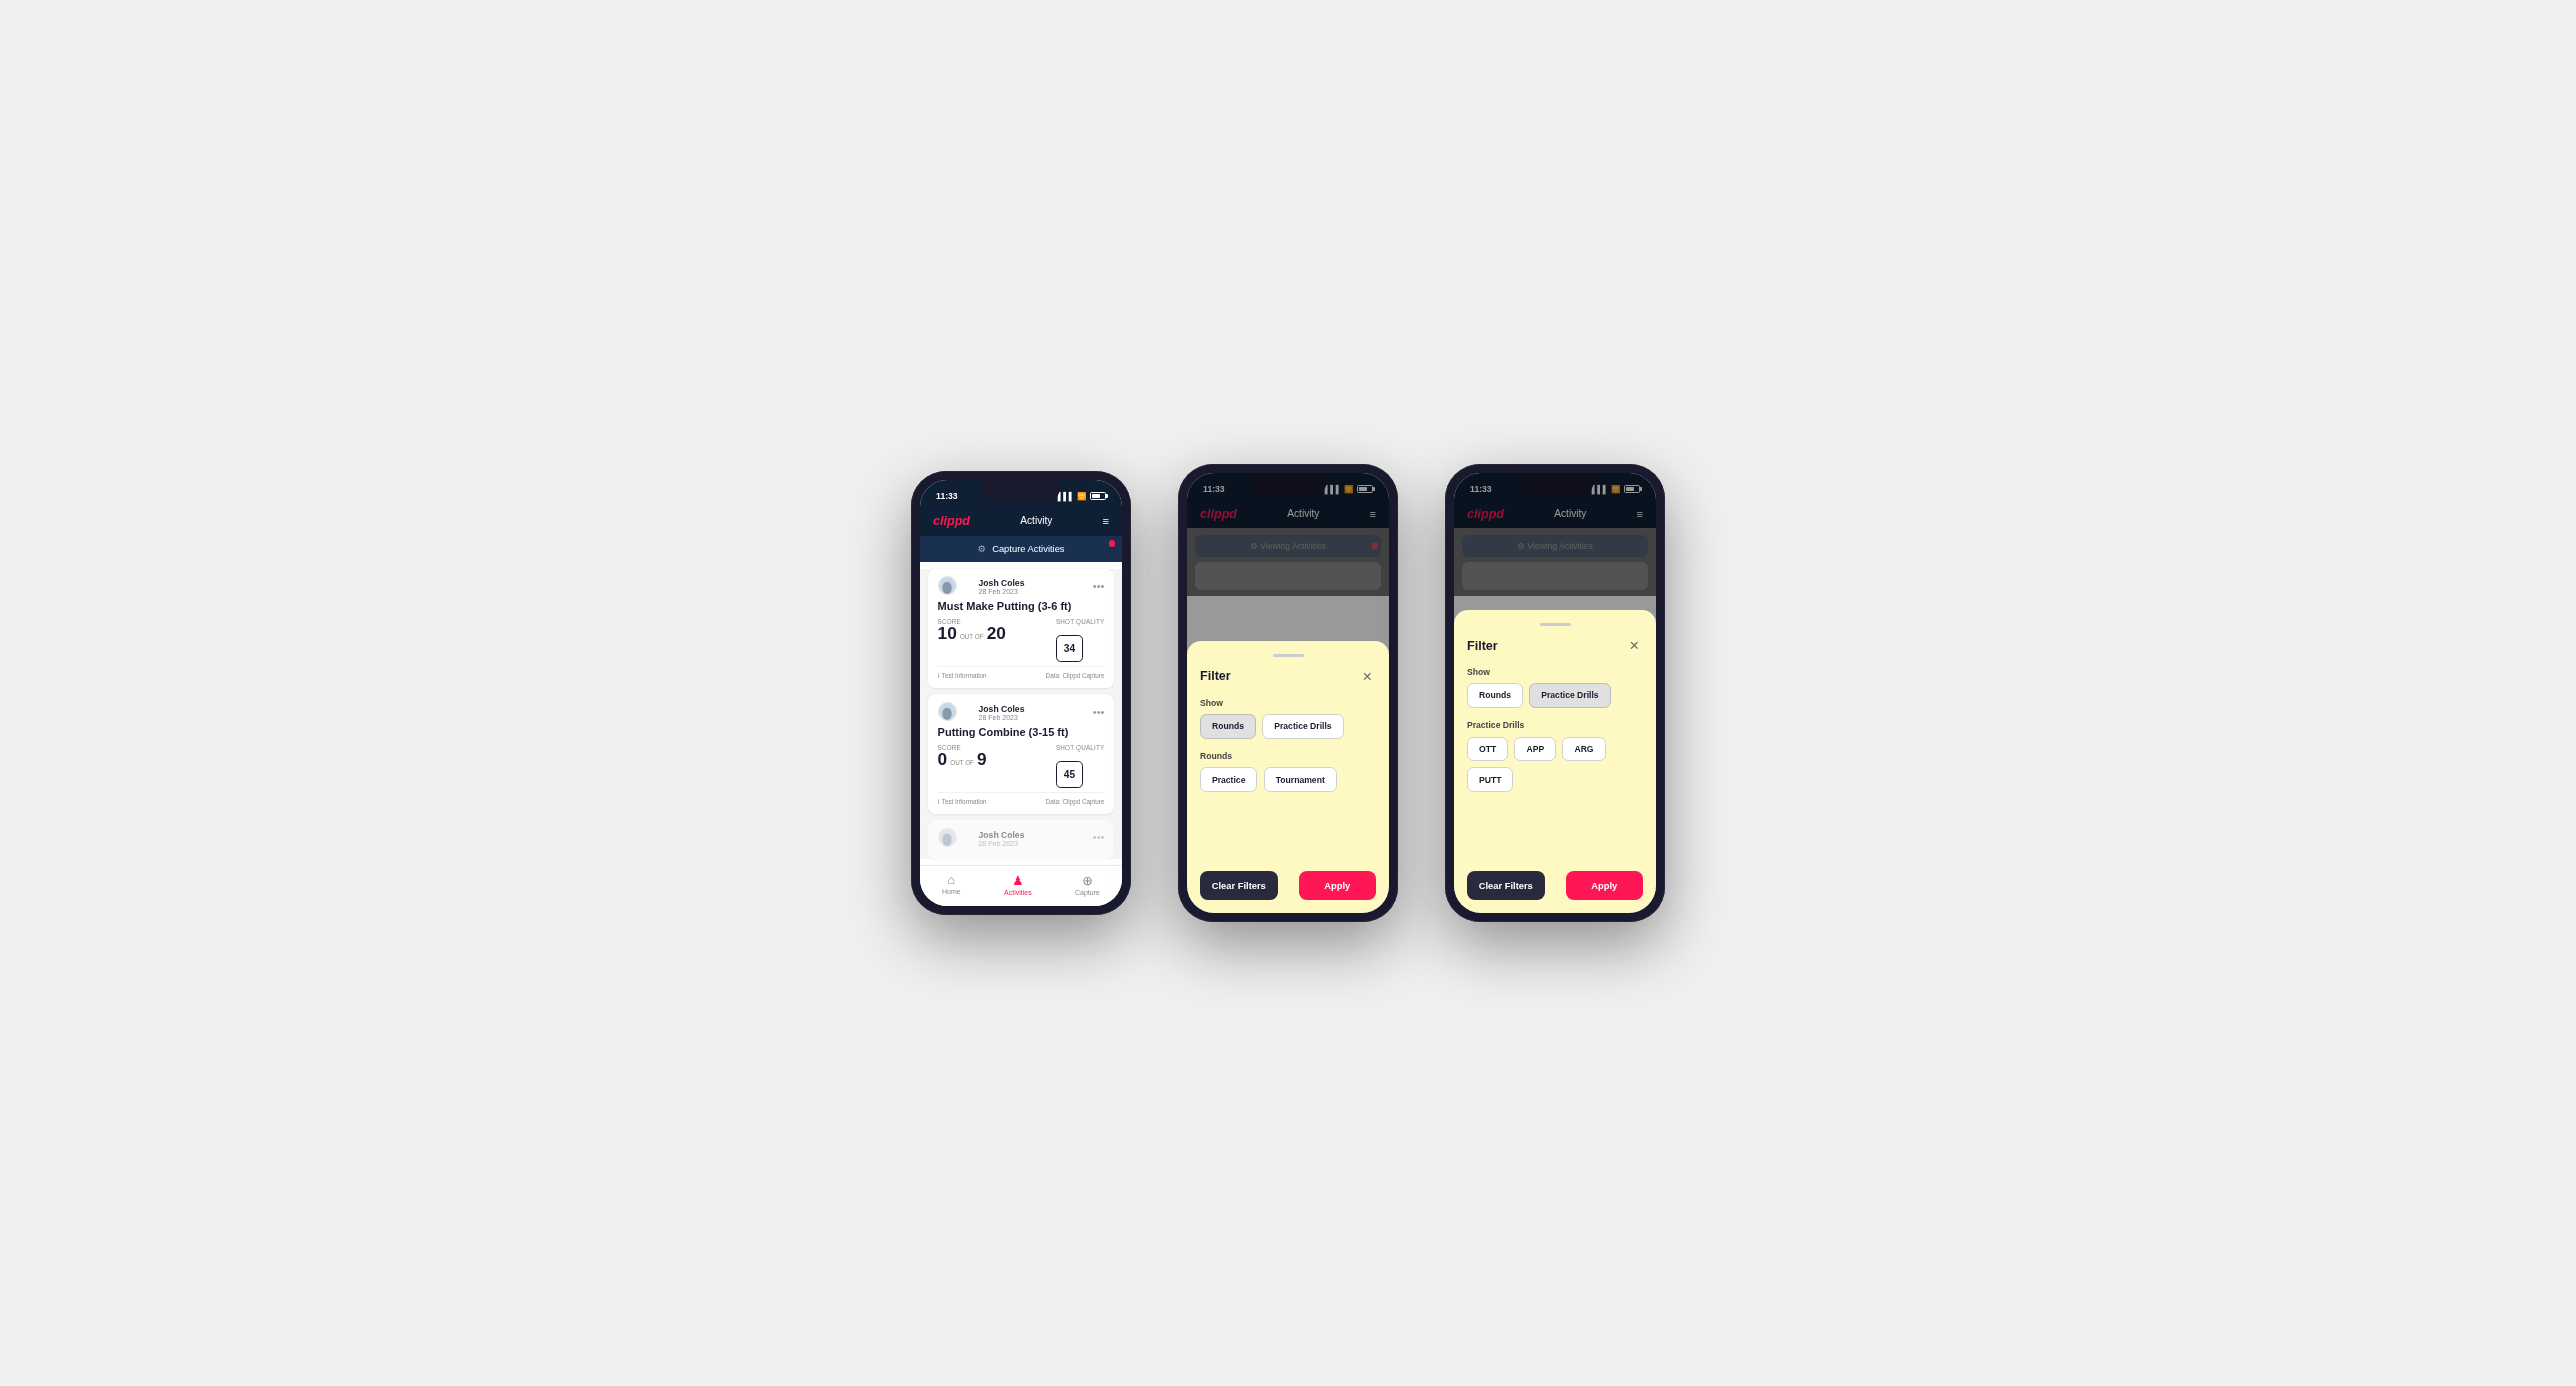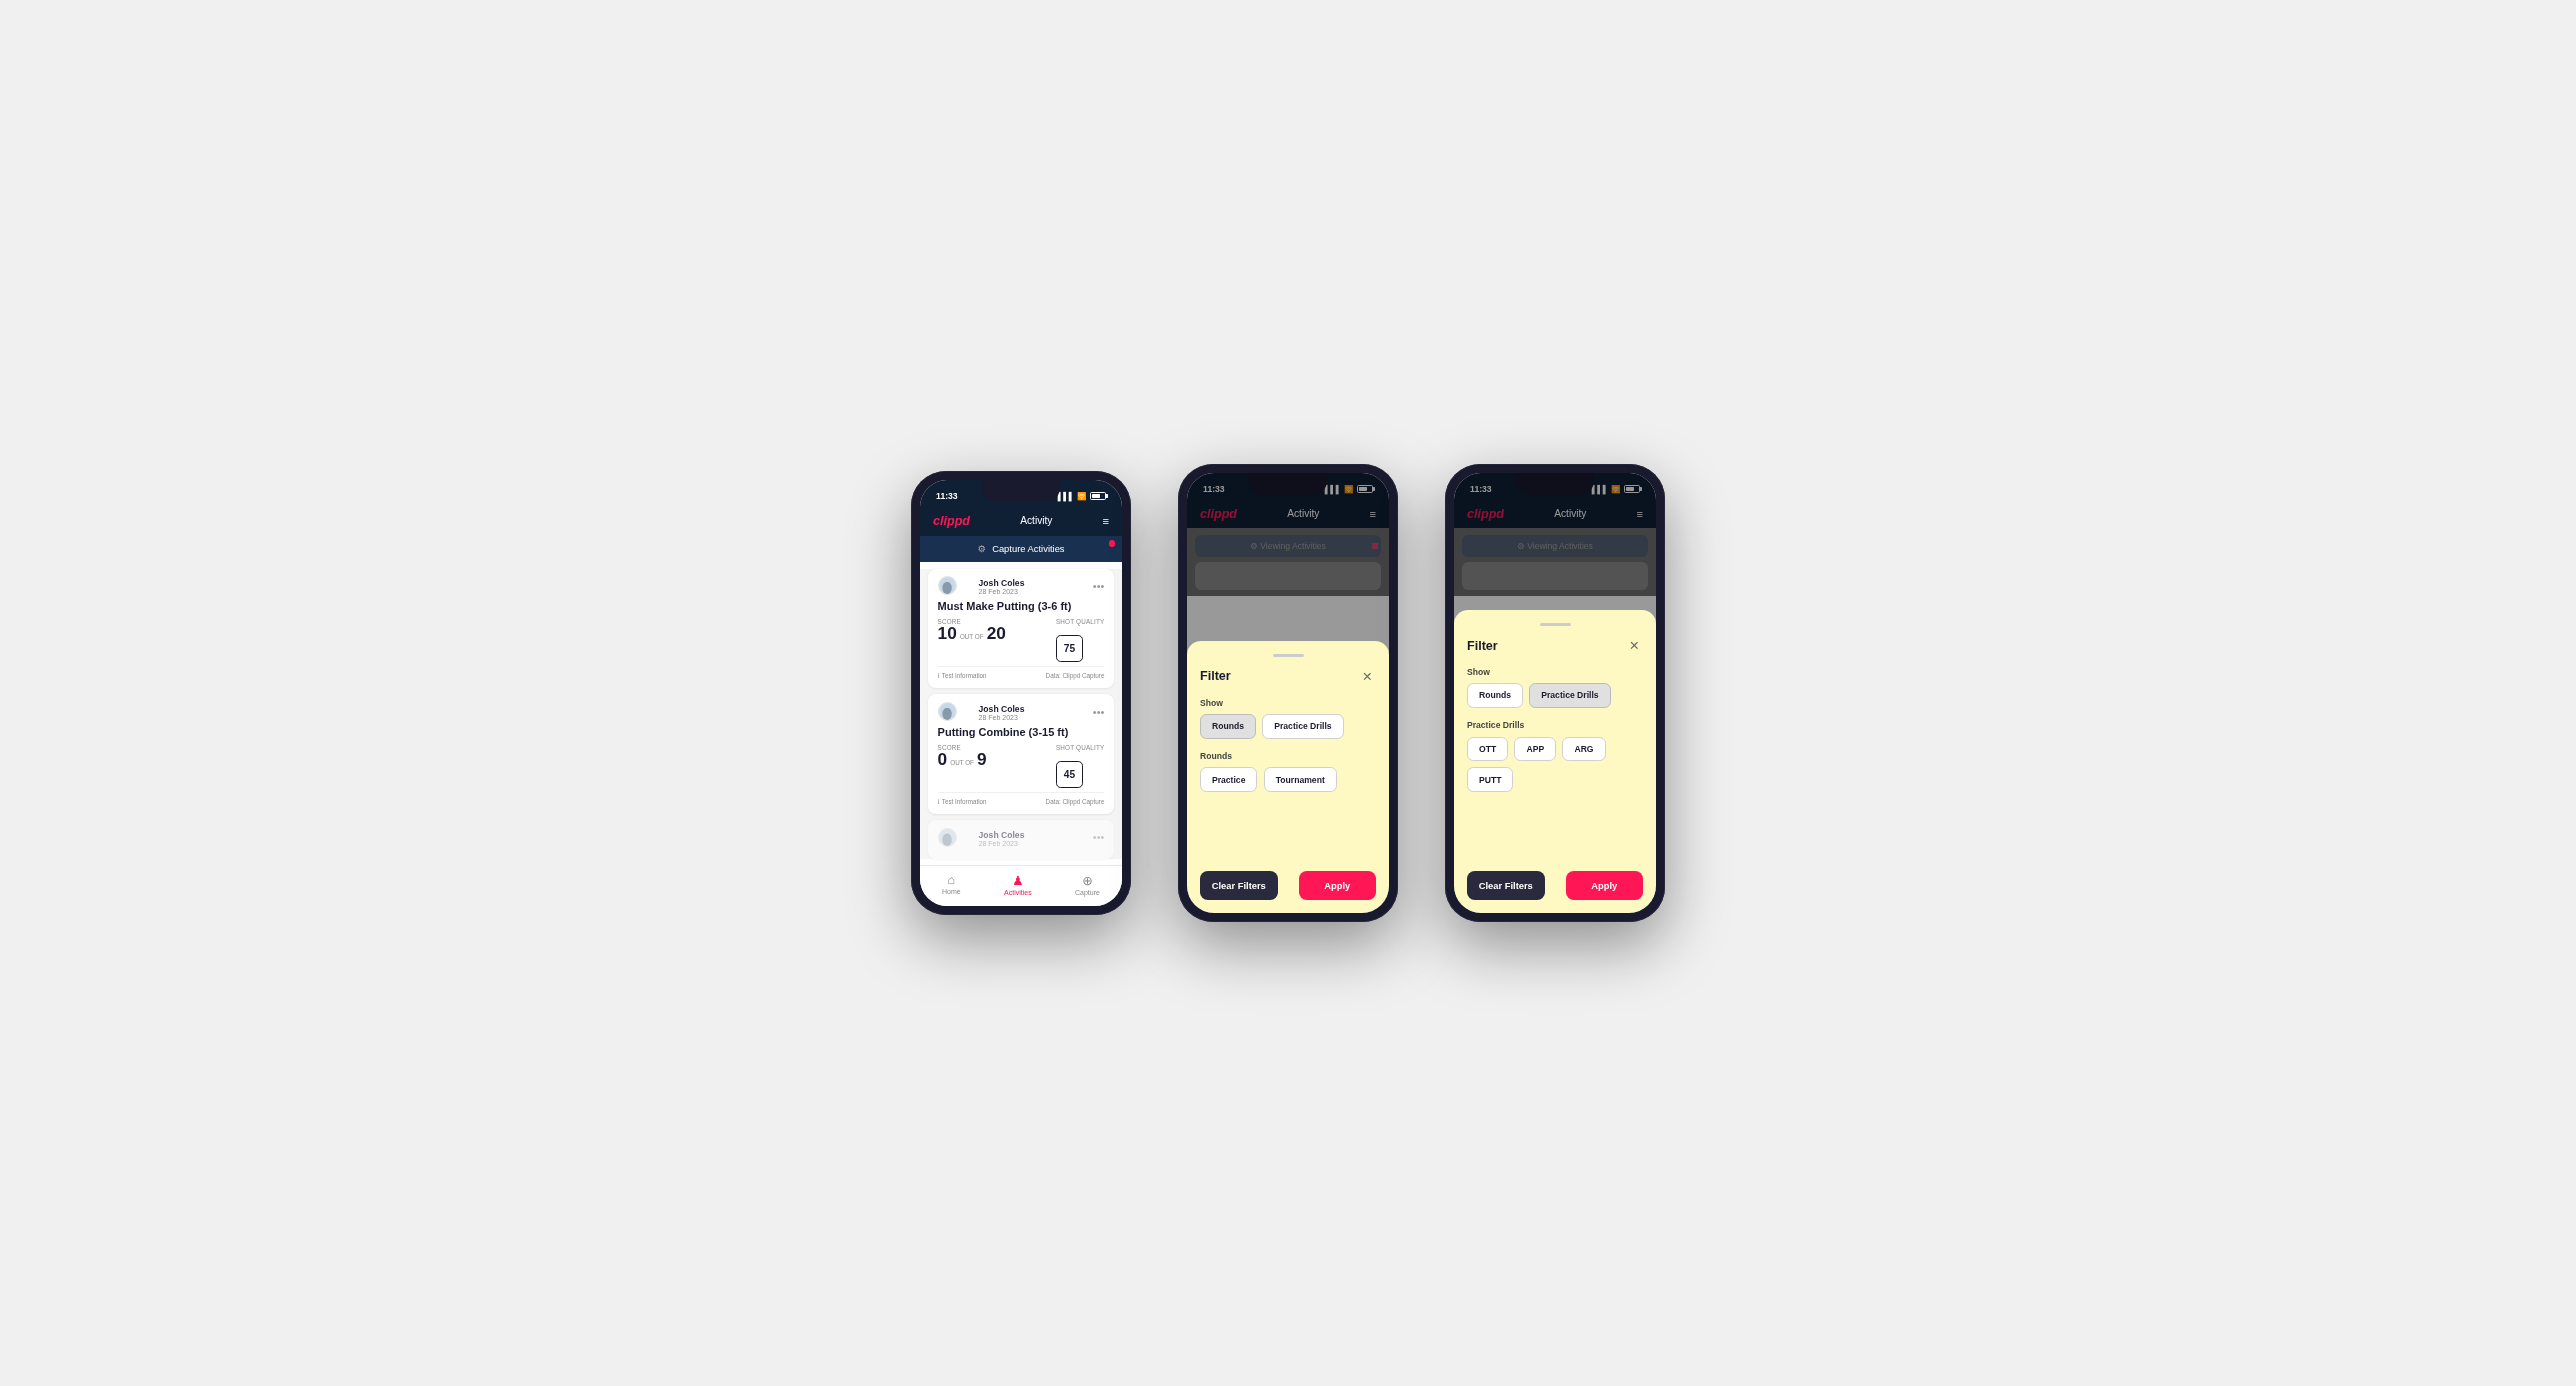--- a/index.html
+++ b/index.html
@@ -465,21 +465,21 @@
             <div class="stat-group">
               <span class="stat-label">Score</span>
               <div class="out-of-group">
                 <span class="stat-value">10</span>
                 <span class="out-of-label">OUT OF</span>
                 <span class="stat-value">20</span>
               </div>
             </div>
             <div class="stat-group" style="margin-left:auto;">
               <span class="stat-label">Shot Quality</span>
-              <div class="shot-quality-badge">75</div>
+              <div class="shot-quality-badge">34</div>
             </div>
           </div>
           <div class="card-footer">
             <span class="footer-info">
               <span style="font-size:7px;">ℹ</span>
               <span>Test Information</span>
             </span>
             <span class="footer-data">Data: Clippd Capture</span>
           </div>
         </div>

